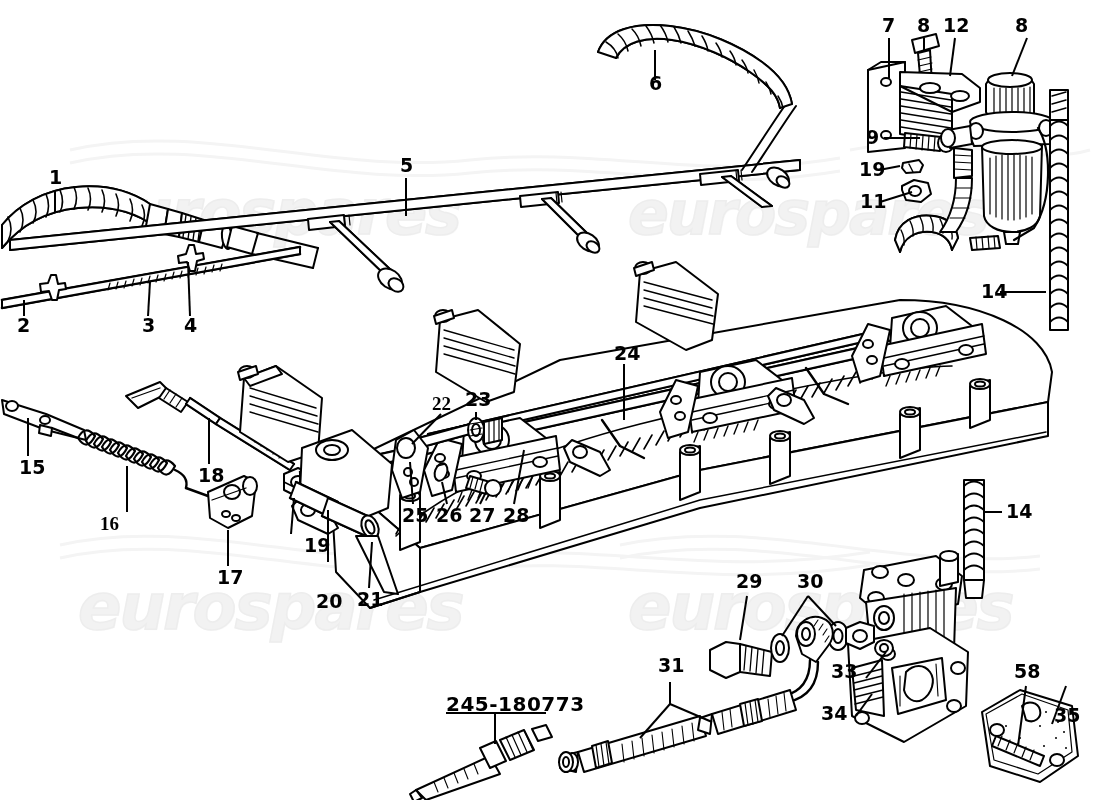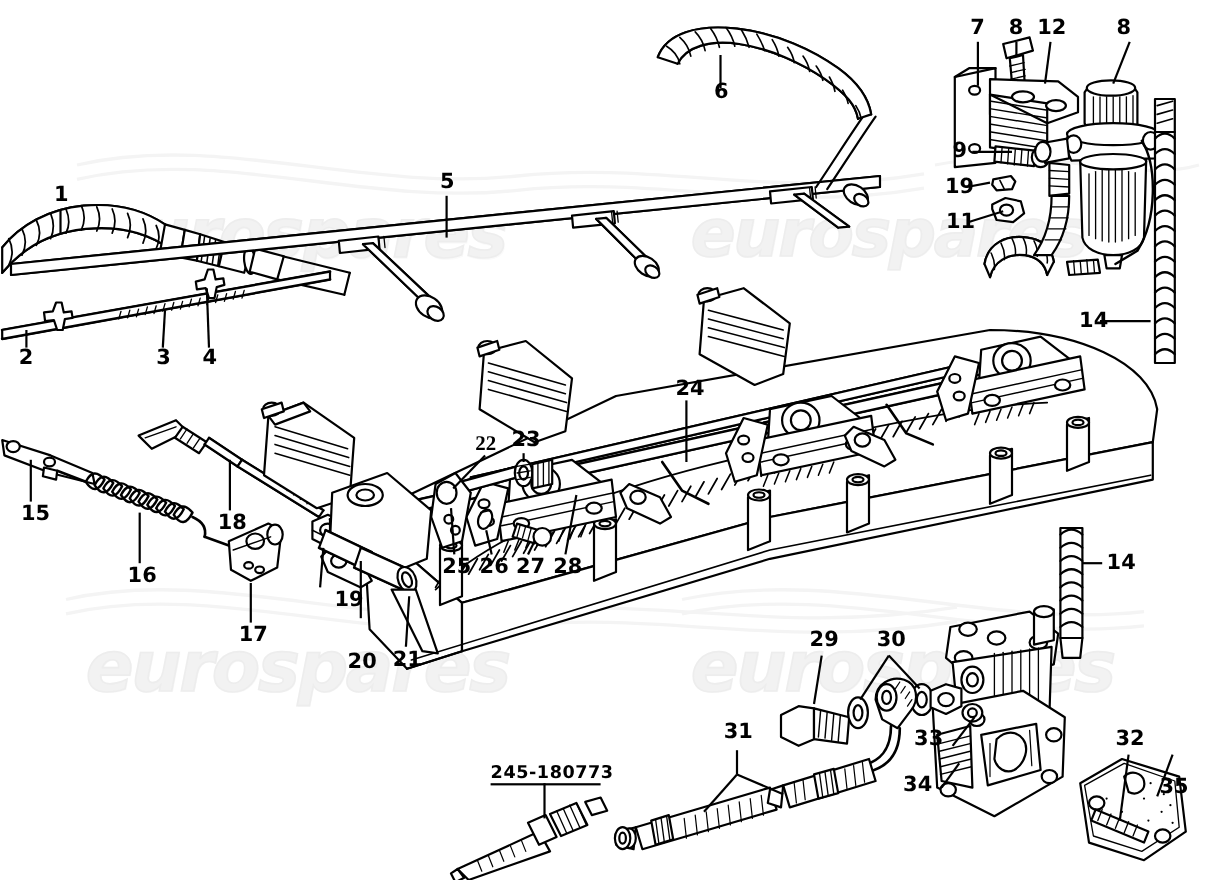--- a/index.html
+++ b/index.html
@@ -10,21 +10,21 @@
   .wm{position:absolute;font-family:"DejaVu Sans",sans-serif;font-weight:700;
       font-style:italic;letter-spacing:-2px;color:#f2f2f2;
       -webkit-text-stroke:1.5px #ededed;
       text-shadow:1px 1px 0 #fafafa;
       user-select:none;pointer-events:none;white-space:nowrap;}
 
   
   .lbl{position:absolute;font-family:"DejaVu Sans",sans-serif;font-weight:700;
        font-size:19px;color:#000;line-height:1;white-space:nowrap;}
   .partno{position:absolute;font-family:"DejaVu Sans",sans-serif;font-weight:700;
-          font-size:16px;color:#000;white-space:nowrap;letter-spacing:.5px;}
+          font-size:20px;color:#000;white-space:nowrap;letter-spacing:.5px;}
   .ul{position:absolute;background:#000;height:2px;}
 
   
   svg.art{position:absolute;left:0;top:0;width:1100px;height:800px;
           overflow:visible;pointer-events:none;}
 </style>
 </head>
 <body>
 
 <div id="sheet">
@@ -963,37 +963,37 @@
   <div class="lbl" style="left:649px;top:74px;">6</div>
   <div class="lbl" style="left:882px;top:16px;">7</div>
   <div class="lbl" style="left:917px;top:16px;">8</div>
   <div class="lbl" style="left:866px;top:128px;">9</div>
   <div class="lbl" style="left:859px;top:160px;">19</div>
   <div class="lbl" style="left:860px;top:192px;">11</div>
   <div class="lbl" style="left:943px;top:16px;">12</div>
   <div class="lbl" style="left:1015px;top:16px;">8</div>
   <div class="lbl" style="left:981px;top:282px;">14</div>
   <div class="lbl" style="left:19px;top:458px;">15</div>
-  <div class="lbl" style="left:116px;top:514px;">16</div>
+  <div class="lbl" style="left:100px;top:514px;font-family:Liberation Serif, serif;">16</div>
   <div class="lbl" style="left:217px;top:568px;">17</div>
   <div class="lbl" style="left:198px;top:466px;">18</div>
   <div class="lbl" style="left:280px;top:536px;margin-left:24px;">19</div>
   <div class="lbl" style="left:316px;top:564px;margin-top:28px;">20</div>
   <div class="lbl" style="left:357px;top:590px;">21</div>
   <div class="lbl" style="left:432px;top:394px;font-family:Liberation Serif, serif;">22</div>
   <div class="lbl" style="left:465px;top:390px;">23</div>
   <div class="lbl" style="left:614px;top:344px;">24</div>
   <div class="lbl" style="left:402px;top:506px;">25</div>
   <div class="lbl" style="left:436px;top:506px;">26</div>
   <div class="lbl" style="left:469px;top:506px;">27</div>
   <div class="lbl" style="left:503px;top:506px;">28</div>
   <div class="lbl" style="left:736px;top:572px;">29</div>
   <div class="lbl" style="left:797px;top:572px;">30</div>
   <div class="lbl" style="left:658px;top:656px;">31</div>
-  <div class="lbl" style="left:1014px;top:662px;">32</div>
+  <div class="lbl" style="left:1014px;top:662px;">58</div>
   <div class="lbl" style="left:831px;top:662px;">33</div>
   <div class="lbl" style="left:821px;top:704px;">34</div>
   <div class="lbl" style="left:1054px;top:662px;margin-top:44px;">35</div>
   <div class="lbl" style="left:1006px;top:502px;">14</div>
 
   <svg class="art" viewBox="0 0 1100 800">
     <g stroke="#000" stroke-width="2" fill="none">
       <path d="M1002,512 L984,512"></path>
     </g>
   </svg>

